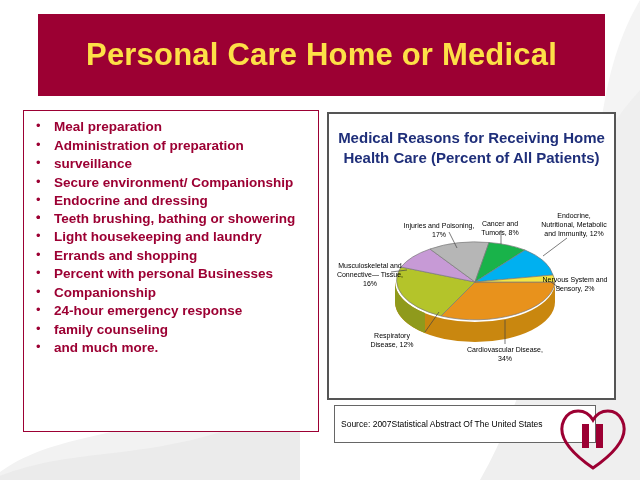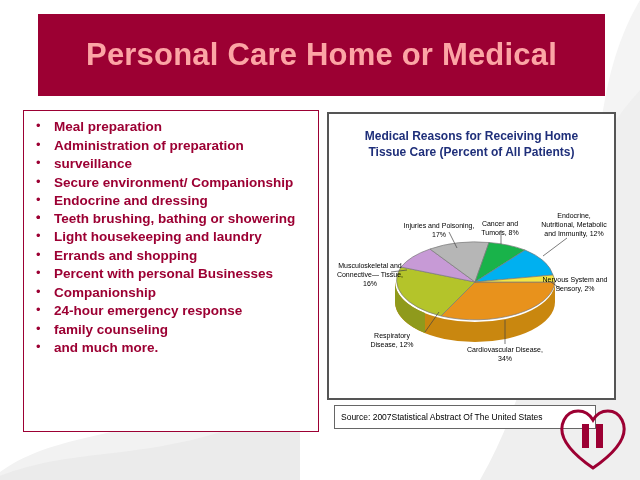--- a/index.html
+++ b/index.html
@@ -38,21 +38,21 @@
     height: 82px;
     background: #9c0033;
     display: flex;
     align-items: center;
     justify-content: center;
     text-align: center;
     box-sizing: border-box;
     padding: 2px 10px;
   }
   #title-text {
-    color: #fca5a5;
+    color: #fde047;
     font-size: 31px;
     font-weight: bold;
     line-height: 1.12;
     letter-spacing: 0.2px;
     font-family: "Liberation Sans", sans-serif;
   }
 
   
   #list-box {
     position: absolute;
@@ -108,39 +108,39 @@
     left: 0; top: 0; right: 0; bottom: 0;
     overflow: hidden;
   }
   #chart-title {
     position: absolute;
     left: 0;
     top: 14px;
     width: 100%;
     text-align: center;
     color: #1f2f7a;
-    font-size: 12px;
+    font-size: 15px;
     font-weight: bold;
     line-height: 1.35;
     font-family: "Liberation Sans", sans-serif;
   }
   .pie-label {
     position: absolute;
     color: #000000;
     font-size: 7px;
     line-height: 1.25;
     text-align: center;
     font-family: "Liberation Sans", sans-serif;
   }
   #source-box {
     position: absolute;
     left: 334px;
     top: 405px;
     width: 262px;
-    height: 24px;
+    height: 38px;
     border: 1px solid #666666;
     background: #ffffff;
     box-sizing: border-box;
     display: flex;
     align-items: center;
     padding-left: 6px;
   }
   #source-text {
     font-size: 8.5px;
     color: #000000;
@@ -197,21 +197,21 @@
       <li><span class="bullet-dot">•</span><span>family counseling</span></li>
       <li><span class="bullet-dot">•</span><span>and much more.</span></li>
     </ul>
   </div>
 
   <div id="chart-panel">
     <div id="chart-inner">
 
       <div id="chart-title">
         <span>Medical Reasons for Receiving Home</span><br>
-        <span>Tissue Care (Percent of All Patients)</span>
+        <span>Health Care (Percent of All Patients)</span>
       </div>
 
       <svg width="289" height="190" viewBox="0 0 289 190" style="position:absolute;left:0;top:72px;">
 
         <g>
           <path d="M66,96 A80,40 0 0,0 226,96 L226,116 A80,40 0 0,1 66,116 Z" fill="#c9870f"></path>
           <path d="M66,96 A80,40 0 0,0 96,127 L96,147 A80,40 0 0,1 66,116 Z" fill="#8f9a1c"></path>
         </g>
 
         <path d="M146,96 L226,96 A80,40 0 0,1 112,130 Z" fill="#e8921c" stroke="#7a7a7a" stroke-width="0.7"></path>

